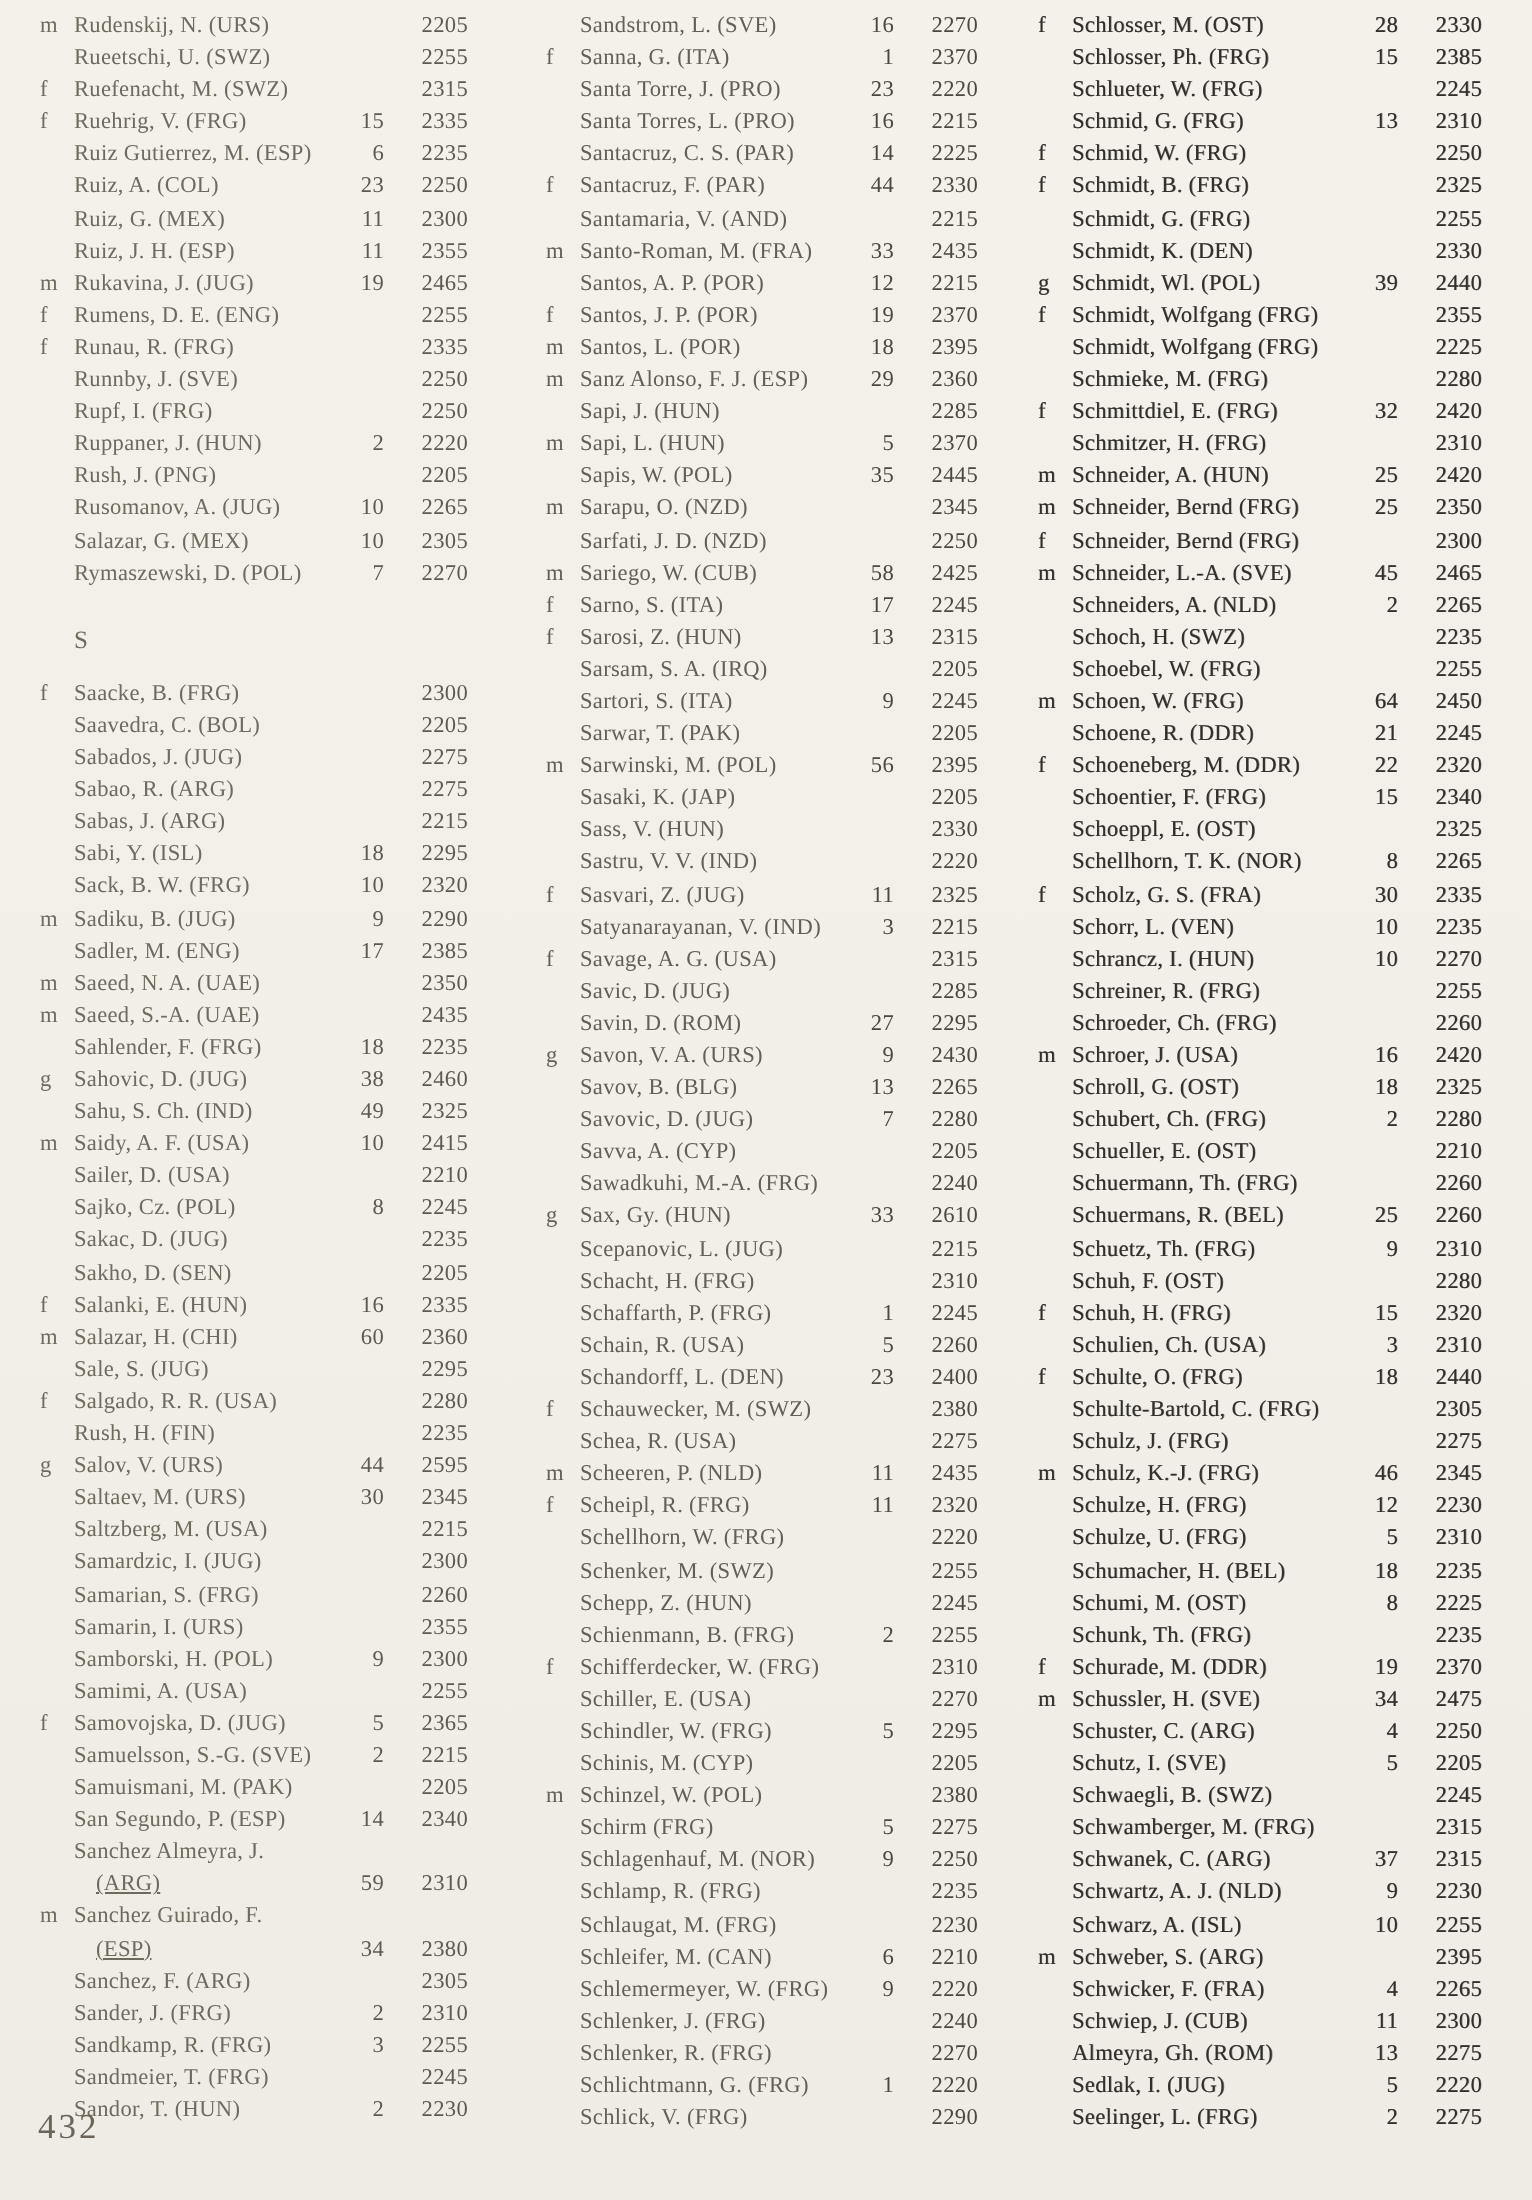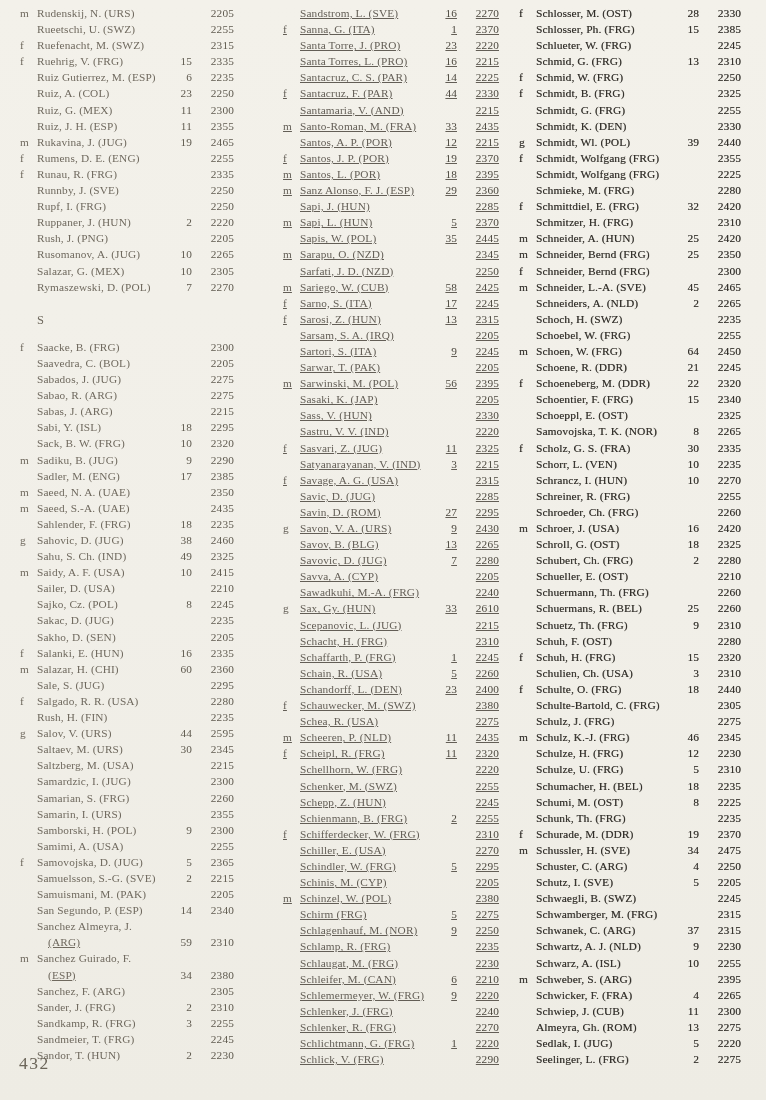--- a/index.html
+++ b/index.html
@@ -8,21 +8,21 @@
     position:relative;
     width:766px;height:1100px;
     margin:0 auto;
     background:linear-gradient(180deg,#f3f1ea 0%,#f1efe8 55%,#eeece4 100%);
     overflow:hidden;
   }
   .col{
     position:absolute;top:7px;
   }
   .col-1{left:20px;width:214px;color:#6f695e;}
-  .col-2{left:283px;width:216px;color:#635e56;text-decoration:underline;}
+  .col-2{left:273px;width:216px;color:#635e56;}
   .col-3{left:519px;width:222px;color:#322f2a;text-shadow:0.3px 0 0 rgba(50,47,42,0.55);}
   .row{
     display:flex;align-items:baseline;
     height:16.1px;font-size:11.3px;letter-spacing:0.15px;
   }
   .flag{width:17px;flex:none;}
   .name{flex:1 1 auto;min-width:0;white-space:nowrap;overflow:visible;}
   .name.indent{padding-left:11px;text-decoration:underline;}
   .games{width:30px;flex:none;text-align:right;}
   .rating{width:42px;flex:none;text-align:right;}
@@ -976,21 +976,21 @@
         <span class="rating">2340</span>
       </div>
       <div class="row">
         <span class="flag"></span>
         <span class="name">Schoeppl, E. (OST)</span>
         <span class="games"></span>
         <span class="rating">2325</span>
       </div>
       <div class="row">
         <span class="flag"></span>
-        <span class="name">Samovojska, T. K. (NOR)</span>
+        <span class="name">Schellhorn, T. K. (NOR)</span>
         <span class="games">8</span>
         <span class="rating">2265</span>
       </div>
       <div class="row">
         <span class="flag">f</span>
         <span class="name">Scholz, G. S. (FRA)</span>
         <span class="games">30</span>
         <span class="rating">2335</span>
       </div>
       <div class="row">

